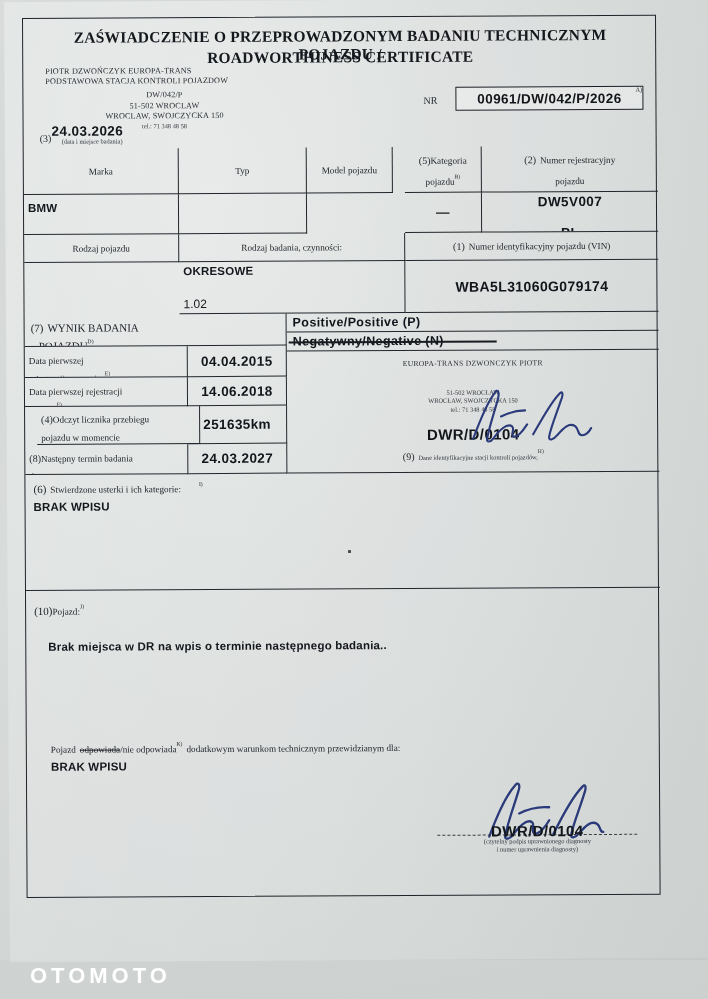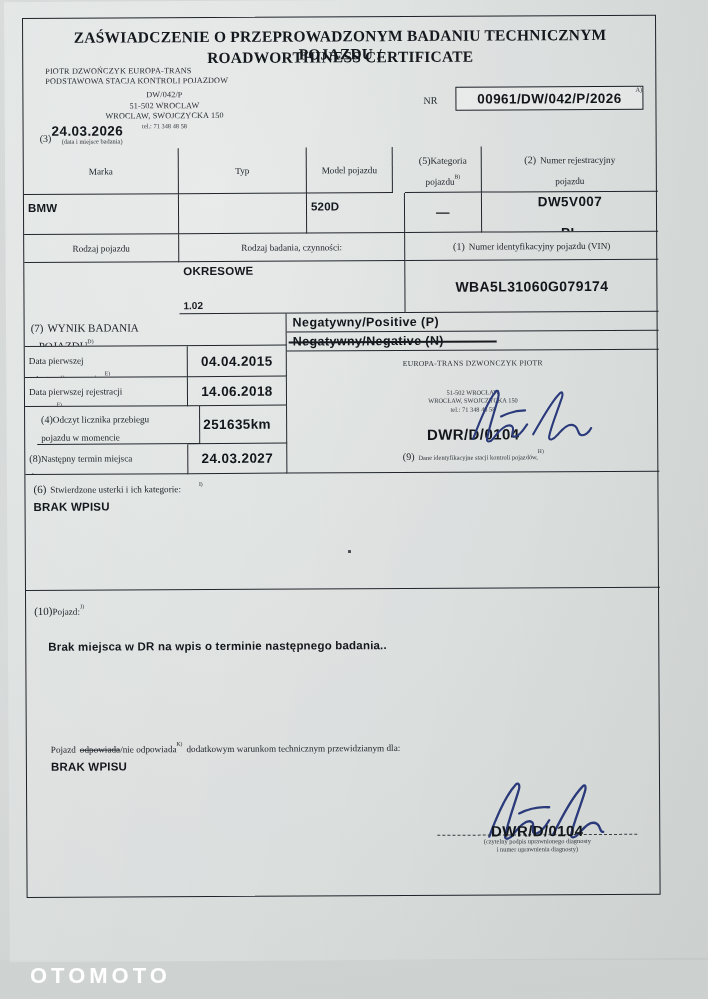--- a/index.html
+++ b/index.html
@@ -86,22 +86,22 @@
   }
   .t-hand-lg {
     font-family: "Liberation Sans", sans-serif;
     font-weight: bold;
     font-size: 13.5px;
     color: #12151a;
     letter-spacing: 0.4px;
   }
   .t-hand-sm {
     font-family: "Liberation Sans", sans-serif;
-    font-weight: bold;
-    font-size: 10px;
+    font-weight: normal;
+    font-size: 12px;
     color: #16191e;
   }
 
   
   #title-line-1 { left: 18px; top: 10px; width: 598px; }
   #title-line-2 { left: 18px; top: 31px; width: 598px; }
 
   #station-name-block { left: 22px; top: 48px; width: 240px; }
   #station-name-block div { line-height: 1.25; white-space: nowrap; }
 
@@ -247,23 +247,20 @@
       
     </div>
   </div>
 
   <div class="cell val-left" style="left:0px; top:176px; width:155px; height:40px;">
     <span class="t-hand">BMW</span>
   </div>
   <div class="cell val-left" style="left:155px; top:176px; width:128px; height:40px;">
     <span class="t-hand"></span>
   </div>
-  <div class="cell val-left" style="left:283px; top:176px; width:98px; height:40px;">
-    <span class="t-hand">520D</span>
-  </div>
   <div class="cell hdr" style="left:381px; top:176px; width:77px; height:40px;">
     <span class="t-hand-lg">—</span>
   </div>
   <div class="cell nr" style="left:458px; top:176px; width:176px; height:40px; text-align:center;">
     <div class="t-hand-lg" style="margin-top:2px;">DW5V007</div>
     <div class="t-hand-lg" style="margin-top:16px;">PL</div>
   </div>
 
   <div class="cell hdr" style="left:0px; top:216px; width:155px; height:28px;">
     <span class="t-serif">Rodzaj pojazdu</span>
@@ -287,21 +284,21 @@
     <span class="t-hand-lg" style="font-size:14px;">WBA5L31060G079174</span>
   </div>
 
   <div class="cell" style="left:0px; top:296px; width:262px; height:32px; padding:3px 0 0 6px;">
     <span class="numtag t-serif" style="font-size:11px;">(7)</span>
     <span class="t-serif" style="font-size:11px;">WYNIK BADANIA</span><br>
     <span class="t-serif" style="font-size:11px; margin-left:8px;">POJAZDU</span><span class="sup t-serif">D)</span>
   </div>
 
   <div class="cell nr" id="res-pos" style="left:262px; top:296px; width:372px; height:19px;">
-    <span class="t-hand-lg" style="font-size:12.5px;">Negatywny/Positive (P)</span>
+    <span class="t-hand-lg" style="font-size:12.5px;">Positive/Positive (P)</span>
   </div>
   <div class="cell nr" id="res-neg" style="left:262px; top:315px; width:372px; height:19px;">
     <span class="t-hand-lg" style="font-size:12.5px;">Negatywny/Negative (N)</span>
     <span id="neg-strike"></span>
   </div>
 
   <div class="cell" style="left:0px; top:328px; width:163px; height:31px; padding:3px 0 0 4px;">
     <span class="t-serif">Data pierwszej</span><br>
     <span class="t-serif">rejestracji za granicą</span><span class="sup t-serif">E)</span>
   </div>
@@ -320,21 +317,21 @@
   <div class="cell" style="left:12px; top:388px; width:163px; height:38px; padding:2px 16px 0 4px;">
     <span class="numtag t-serif">(4)</span><span class="t-serif">Odczyt licznika przebiegu</span><br>
     <span class="t-serif">pojazdu w momencie</span><br>
     
   </div>
   <div class="cell hdr" style="left:163px; top:388px; width:99px; height:38px;">
     <span class="t-hand-lg">251635km</span>
   </div>
 
   <div class="cell" style="left:0px; top:426px; width:163px; height:30px; padding:3px 0 0 4px;">
-    <span class="numtag t-serif">(8)</span><span class="t-serif">Następny termin miejsca</span><br>
+    <span class="numtag t-serif">(8)</span><span class="t-serif">Następny termin badania</span><br>
     <span class="t-serif">do</span>
   </div>
   <div class="cell hdr" style="left:163px; top:426px; width:99px; height:30px;">
     <span class="t-hand-lg">24.03.2027</span>
   </div>
 
   <div class="cell nr" id="stamp-area" style="left:262px; top:334px; width:372px; height:122px;">
     <div class="t-serif-sm" id="stamp-title">EUROPA-TRANS DZWONCZYK PIOTR</div>
     <div id="stamp-addr">
       <div class="t-serif-xs">51-502 WROCŁAW</div>

